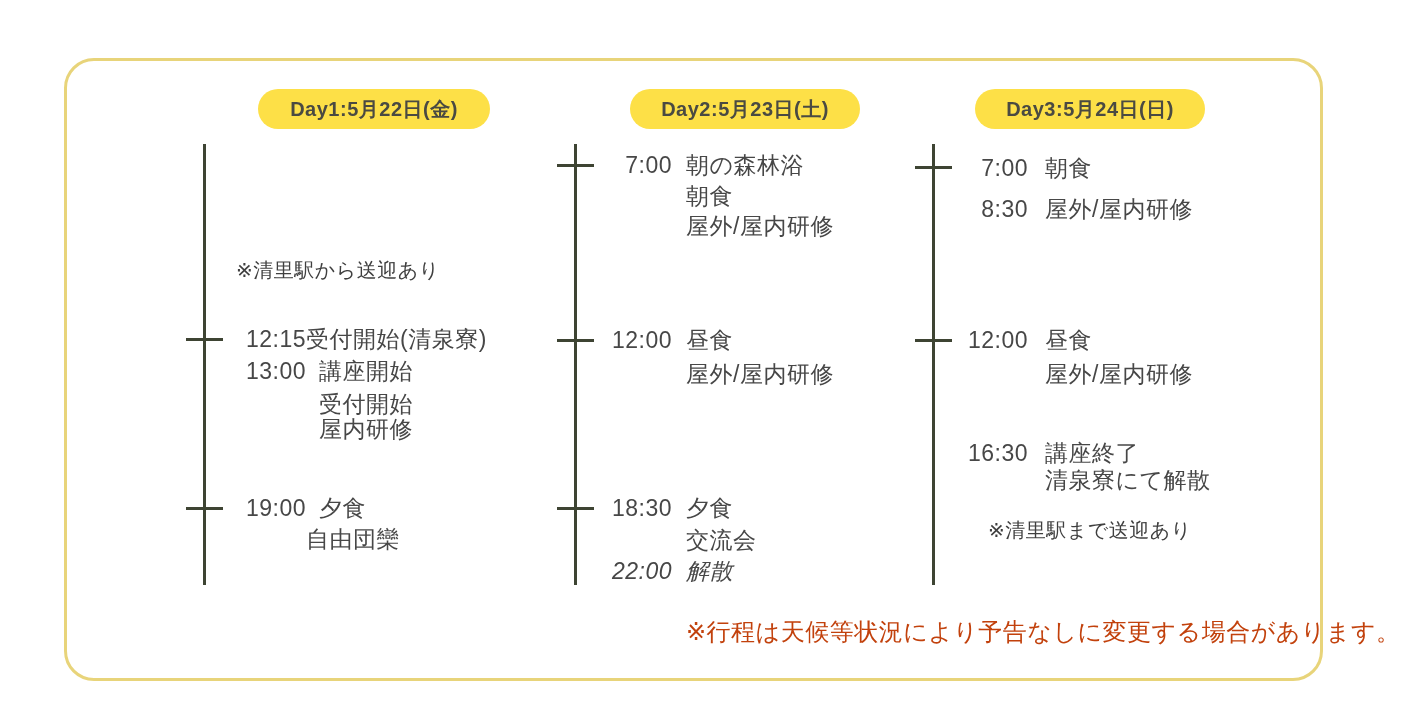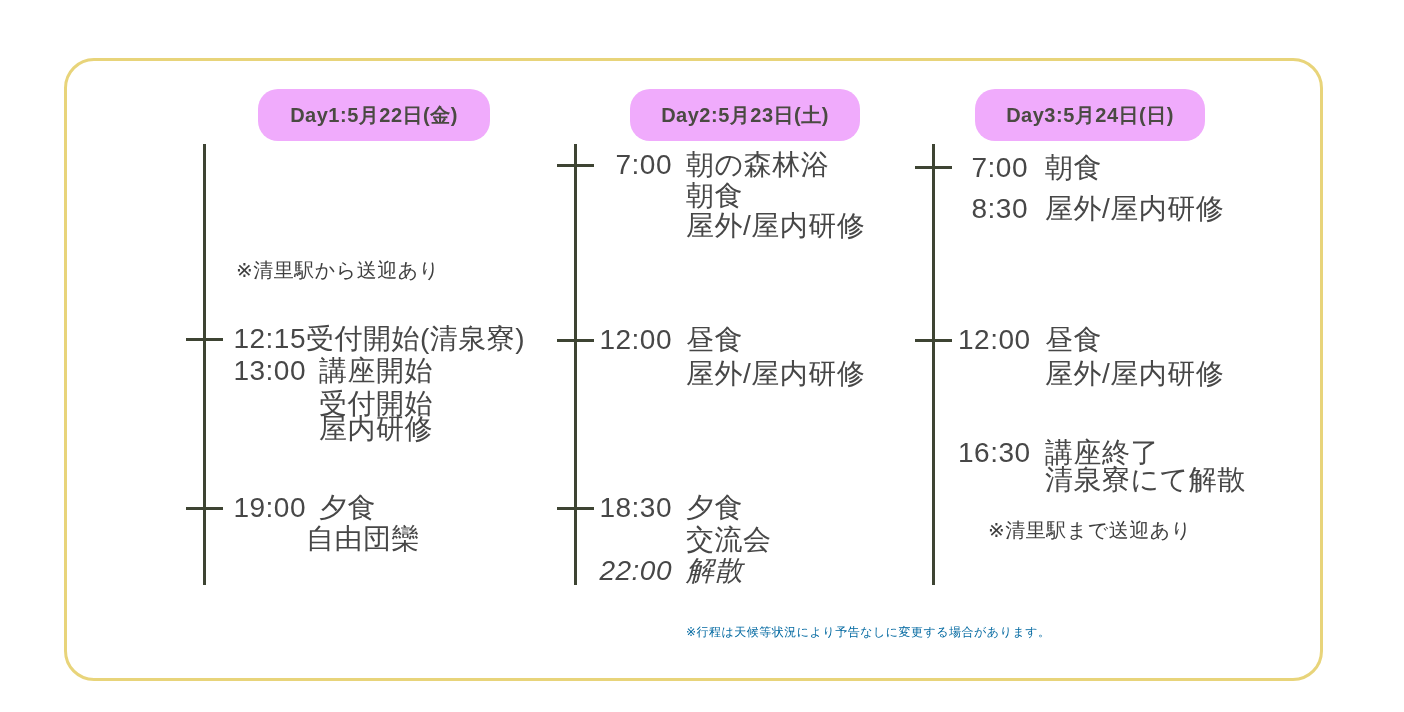--- a/index.html
+++ b/index.html
@@ -6,39 +6,39 @@
   body{
     width:1404px;height:712px;position:relative;background:#ffffff;
     font-family:"Liberation Sans","DejaVu Sans",sans-serif;
     color:#474747;overflow:hidden;
   }
   .card{
     position:absolute;left:64px;top:58px;width:1253px;height:617px;
     border:3px solid #e8d47a;border-radius:30px;background:#ffffff;
   }
   .badge{
-    position:absolute;top:89px;height:52px;border-radius:20px;
-    background:#f0abfc;color:#4a4a42;font-size:20px;font-weight:bold;
+    position:absolute;top:89px;height:40px;border-radius:20px;
+    background:#fde047;color:#4a4a42;font-size:20px;font-weight:bold;
     display:flex;align-items:center;justify-content:center;
     letter-spacing:0.5px;box-sizing:border-box;padding:0 10px;
   }
   .vline{position:absolute;width:3px;background:#3e4433;top:144px;height:441px;}
   .tick{position:absolute;width:37px;height:3px;background:#3e4433;}
   .row{
     position:absolute;height:30px;line-height:30px;display:flex;
-    font-size:28px;letter-spacing:0.5px;white-space:nowrap;
+    font-size:23px;letter-spacing:0.5px;white-space:nowrap;
   }
   .row .t{display:inline-block;text-align:right;}
   .note{
     position:absolute;height:30px;line-height:30px;font-size:20px;
     letter-spacing:0.5px;white-space:nowrap;color:#3f3f3f;
   }
   .footnote{
-    position:absolute;height:30px;line-height:30px;font-size:12px;
-    letter-spacing:0.5px;white-space:nowrap;color:#0369a1;
+    position:absolute;height:30px;line-height:30px;font-size:24px;
+    letter-spacing:0.5px;white-space:nowrap;color:#c2410c;
   }
 </style>
 </head>
 <body>
 
 <div class="card"></div>
 
 <div class="badge" style="left:258px;width:232px;">Day1:5月22日(金)</div>
 <div class="vline" style="left:203px;"></div>
 <div class="tick" style="left:186px;top:338px;"></div>

